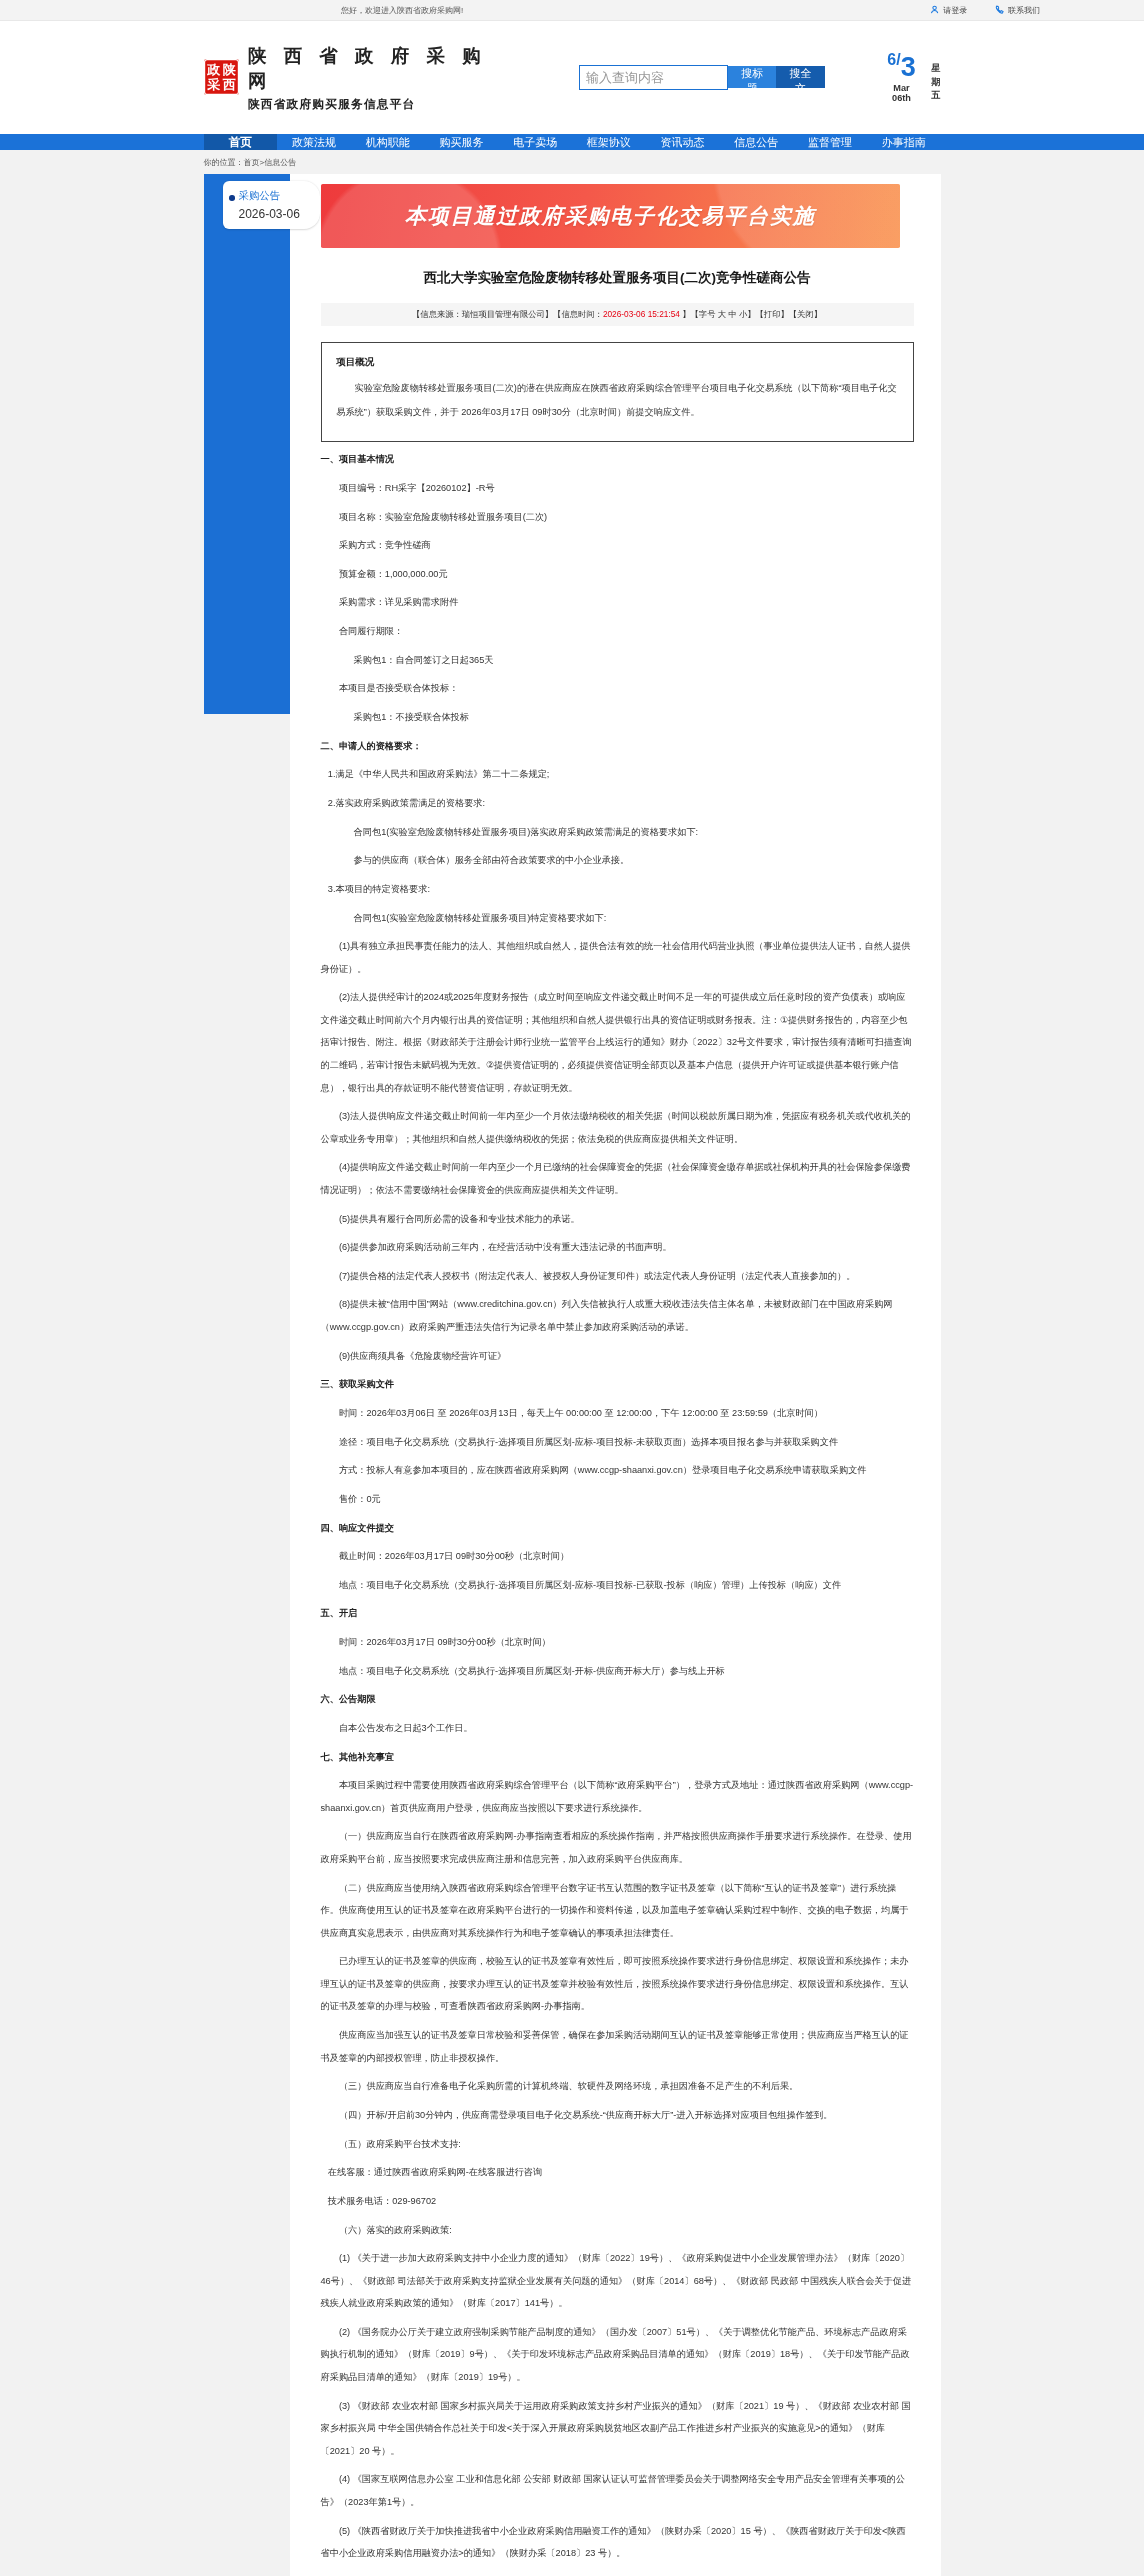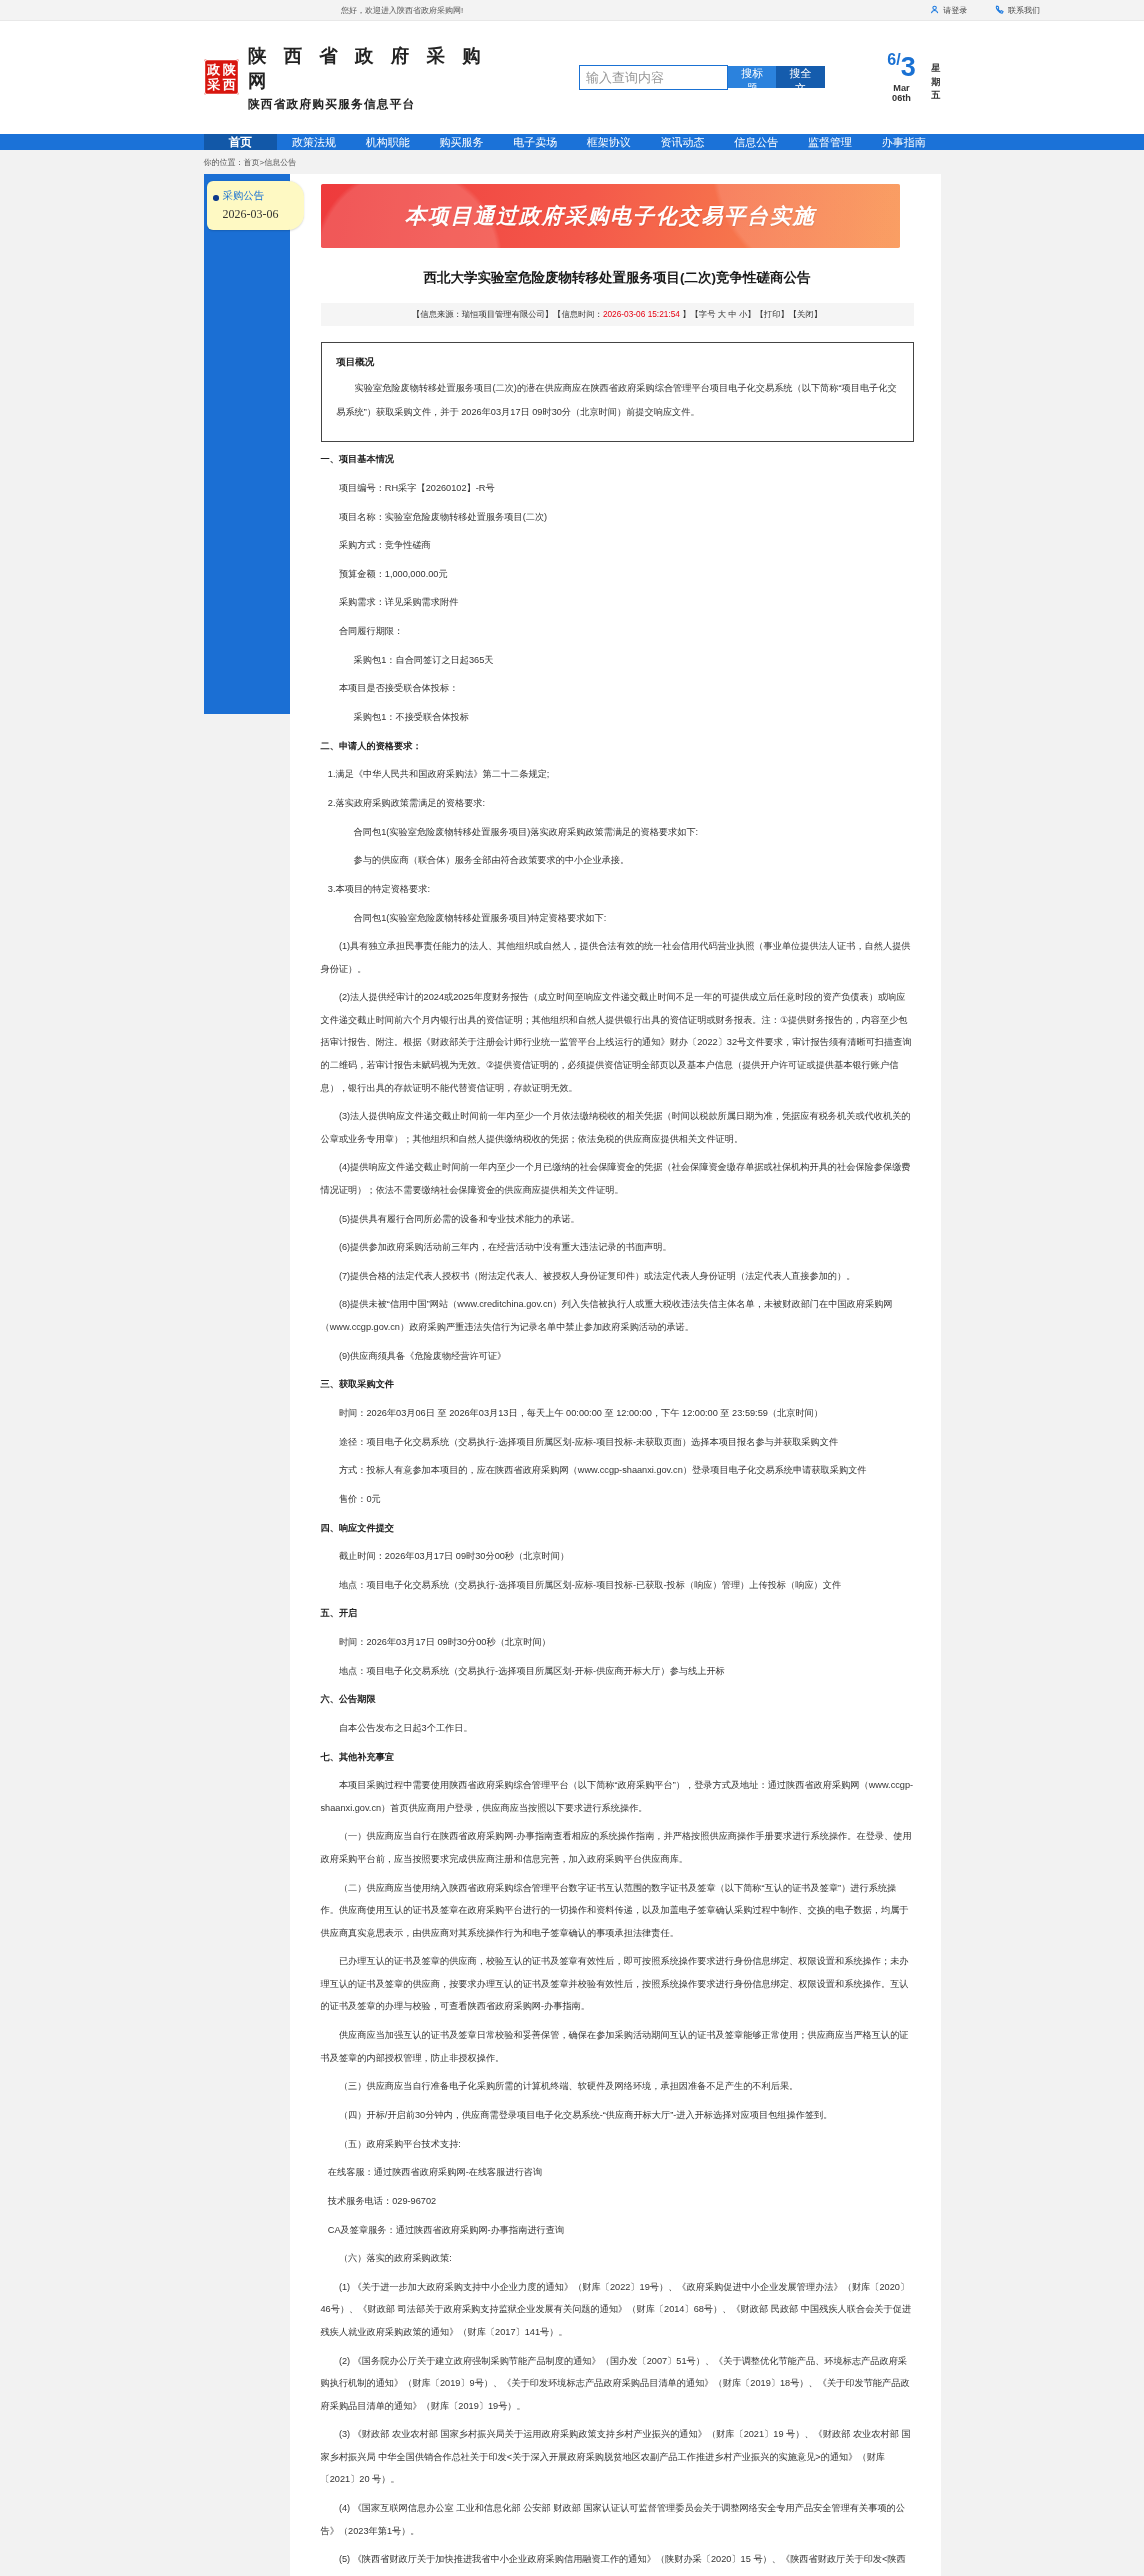--- a/index.html
+++ b/index.html
@@ -39,21 +39,21 @@
   .nav-item.active { background:#1258a8; font-weight:bold; font-size:11.7px; }
 
   
   .crumb-band { background:#f2f2f2; }
   .crumb { width:737px; margin:0 auto; padding:7.4px 0 6.1px 0; font-size:8px; color:#555; }
 
   
   .content-band { background:#f2f2f2; padding-bottom:26px; }
   .content { width:737px; margin:0 auto; display:flex; align-items:flex-start; }
   .side { width:86px; background:#1b6fd4; min-height:540px; position:relative; flex-shrink:0; }
-  .side-tab { position:absolute; top:6.1px; left:3px; width:97px; background:#fef9c3; border-radius:6.1px 16px 16px 6.1px; padding:8.6px 6.1px 8.6px 16px; box-shadow:0 0.6px 1.8px rgba(0,0,0,.15);font-family:Liberation Serif, serif; }
+  .side-tab { position:absolute; top:6.1px; left:19px; width:97px; background:#ffffff; border-radius:6.1px 16px 16px 6.1px; padding:8.6px 6.1px 8.6px 16px; box-shadow:0 0.6px 1.8px rgba(0,0,0,.15); }
   .side-dot { position:absolute; left:6.8px; top:14.7px; width:5.5px; height:5.5px; border-radius:50%; background:#0e3a8c; }
   .side-tab .tt { color:#1a71d3; font-size:10.4px; }
   .side-tab .td { color:#333; font-size:12px; margin-top:3.7px; }
   .main { flex:1; background:#fff; min-height:540px; padding:8.6px 27px 37px 31px; }
 
   .banner { height:64px; margin:1.2px 13.5px 0 0; background:linear-gradient(100deg,#ee3a3c 0%,#f4584a 45%,#f9924e 100%); border-radius:1.8px; display:flex; align-items:center; justify-content:center; position:relative; overflow:hidden; }
   .banner:before { content:""; position:absolute; inset:0; background:radial-gradient(circle at 15% 120%, rgba(255,255,255,.14) 0 18%, transparent 19%), radial-gradient(circle at 88% -30%, rgba(255,255,255,.12) 0 22%, transparent 23%); }
   .banner-text { color:#fff; font-size:21px; font-weight:bold; font-style:italic; letter-spacing:1.8px; text-shadow:0 1.2px 1.8px rgba(150,30,0,.25); }
 
   .art-title { text-align:center; font-size:13.5px; font-weight:bold; color:#1a1a1a; margin:21px 0 16px 0; }
@@ -220,21 +220,20 @@
           <div class="blk-p">本项目采购过程中需要使用陕西省政府采购综合管理平台（以下简称“政府采购平台”），登录方式及地址：通过陕西省政府采购网（www.ccgp-shaanxi.gov.cn）首页供应商用户登录，供应商应当按照以下要求进行系统操作。</div>
           <div class="blk-p">（一）供应商应当自行在陕西省政府采购网-办事指南查看相应的系统操作指南，并严格按照供应商操作手册要求进行系统操作。在登录、使用政府采购平台前，应当按照要求完成供应商注册和信息完善，加入政府采购平台供应商库。</div>
           <div class="blk-p">（二）供应商应当使用纳入陕西省政府采购综合管理平台数字证书互认范围的数字证书及签章（以下简称“互认的证书及签章”）进行系统操作。供应商使用互认的证书及签章在政府采购平台进行的一切操作和资料传递，以及加盖电子签章确认采购过程中制作、交换的电子数据，均属于供应商真实意思表示，由供应商对其系统操作行为和电子签章确认的事项承担法律责任。</div>
           <div class="blk-p">已办理互认的证书及签章的供应商，校验互认的证书及签章有效性后，即可按照系统操作要求进行身份信息绑定、权限设置和系统操作；未办理互认的证书及签章的供应商，按要求办理互认的证书及签章并校验有效性后，按照系统操作要求进行身份信息绑定、权限设置和系统操作。互认的证书及签章的办理与校验，可查看陕西省政府采购网-办事指南。</div>
           <div class="blk-p">供应商应当加强互认的证书及签章日常校验和妥善保管，确保在参加采购活动期间互认的证书及签章能够正常使用；供应商应当严格互认的证书及签章的内部授权管理，防止非授权操作。</div>
           <div class="blk-p">（三）供应商应当自行准备电子化采购所需的计算机终端、软硬件及网络环境，承担因准备不足产生的不利后果。</div>
           <div class="blk-p">（四）开标/开启前30分钟内，供应商需登录项目电子化交易系统-“供应商开标大厅”-进入开标选择对应项目包组操作签到。</div>
           <div class="blk-p">（五）政府采购平台技术支持:</div>
           <div class="blk-n">在线客服：通过陕西省政府采购网-在线客服进行咨询</div>
           <div class="blk-n">技术服务电话：029-96702</div>
-          <div class="blk-n">CA及签章服务：通过陕西省政府采购网-办事指南进行查询</div>
           <div class="blk-p">（六）落实的政府采购政策:</div>
           <div class="blk-p">(1) 《关于进一步加大政府采购支持中小企业力度的通知》（财库〔2022〕19号）、《政府采购促进中小企业发展管理办法》（财库〔2020〕46号）、《财政部 司法部关于政府采购支持监狱企业发展有关问题的通知》（财库〔2014〕68号）、《财政部 民政部 中国残疾人联合会关于促进残疾人就业政府采购政策的通知》（财库〔2017〕141号）。</div>
           <div class="blk-p">(2) 《国务院办公厅关于建立政府强制采购节能产品制度的通知》（国办发〔2007〕51号）、《关于调整优化节能产品、环境标志产品政府采购执行机制的通知》（财库〔2019〕9号）、《关于印发环境标志产品政府采购品目清单的通知》（财库〔2019〕18号）、《关于印发节能产品政府采购品目清单的通知》（财库〔2019〕19号）。</div>
           <div class="blk-p">(3) 《财政部 农业农村部 国家乡村振兴局关于运用政府采购政策支持乡村产业振兴的通知》（财库〔2021〕19 号）、《财政部 农业农村部 国家乡村振兴局 中华全国供销合作总社关于印发&lt;关于深入开展政府采购脱贫地区农副产品工作推进乡村产业振兴的实施意见&gt;的通知》（财库〔2021〕20 号）。</div>
           <div class="blk-p">(4) 《国家互联网信息办公室 工业和信息化部 公安部 财政部 国家认证认可监督管理委员会关于调整网络安全专用产品安全管理有关事项的公告》（2023年第1号）。</div>
           <div class="blk-p">(5) 《陕西省财政厅关于加快推进我省中小企业政府采购信用融资工作的通知》（陕财办采〔2020〕15 号）、《陕西省财政厅关于印发&lt;陕西省中小企业政府采购信用融资办法&gt;的通知》（陕财办采〔2018〕23 号）。</div>
         </div>
 
     </div>
   </div>

